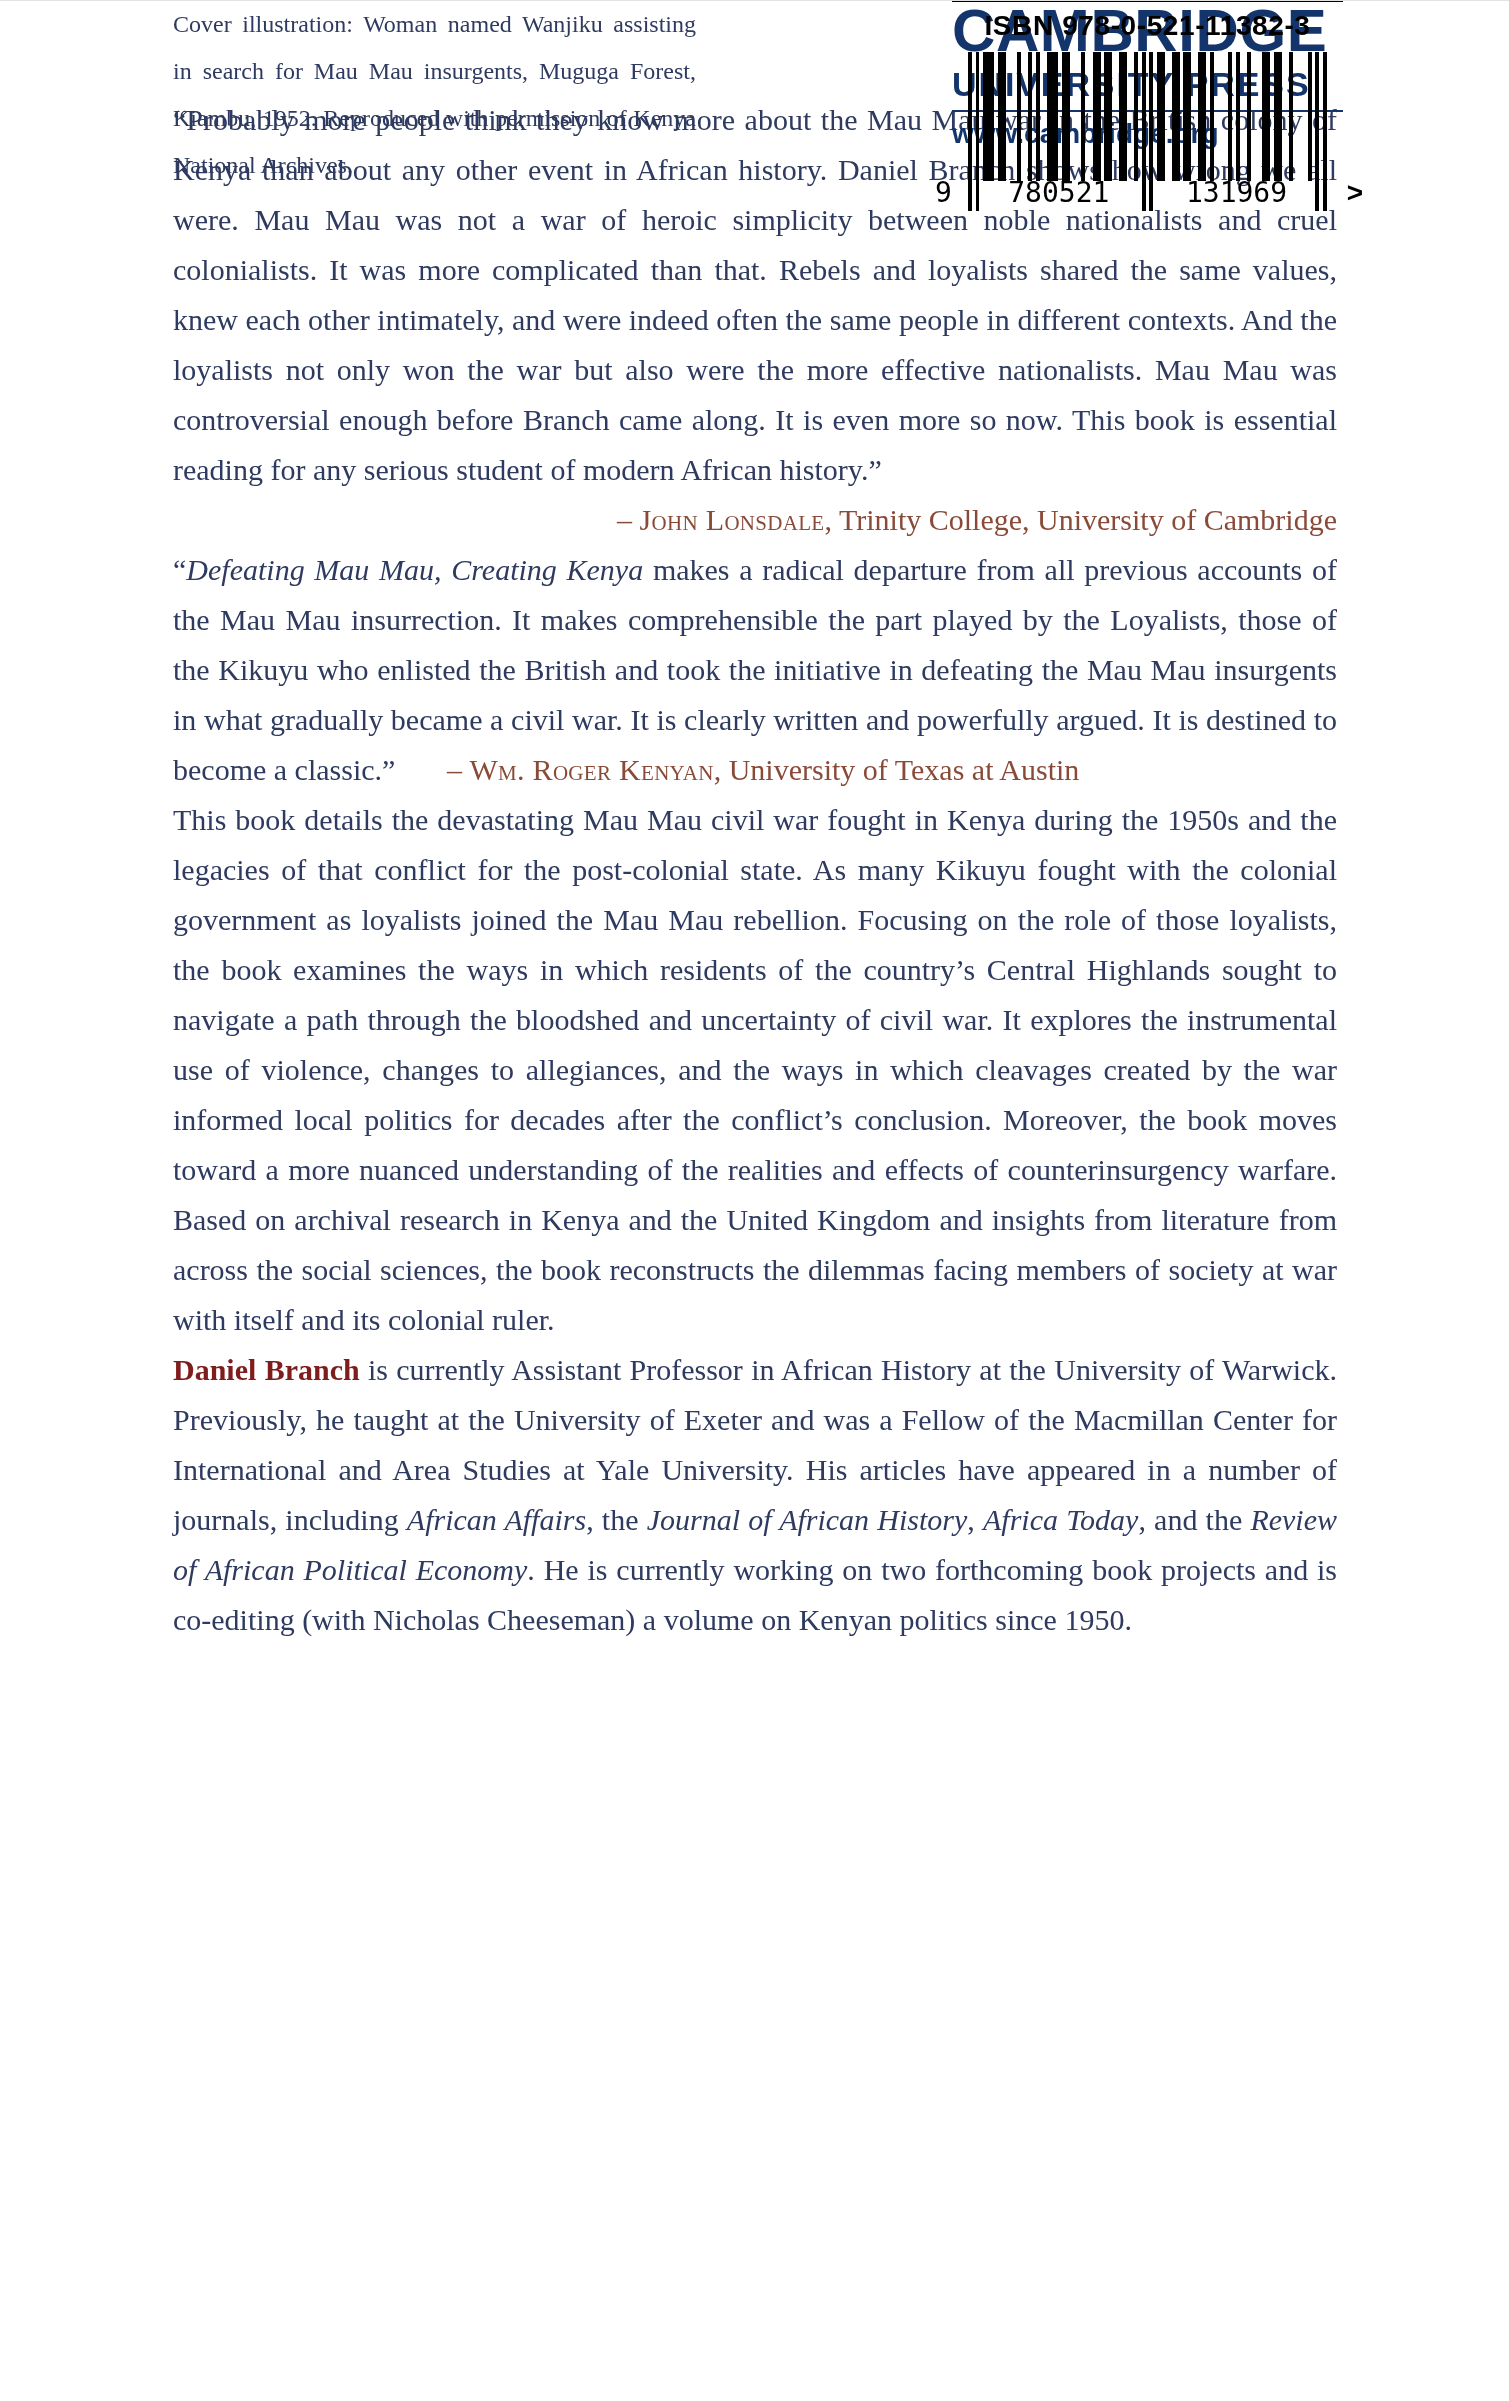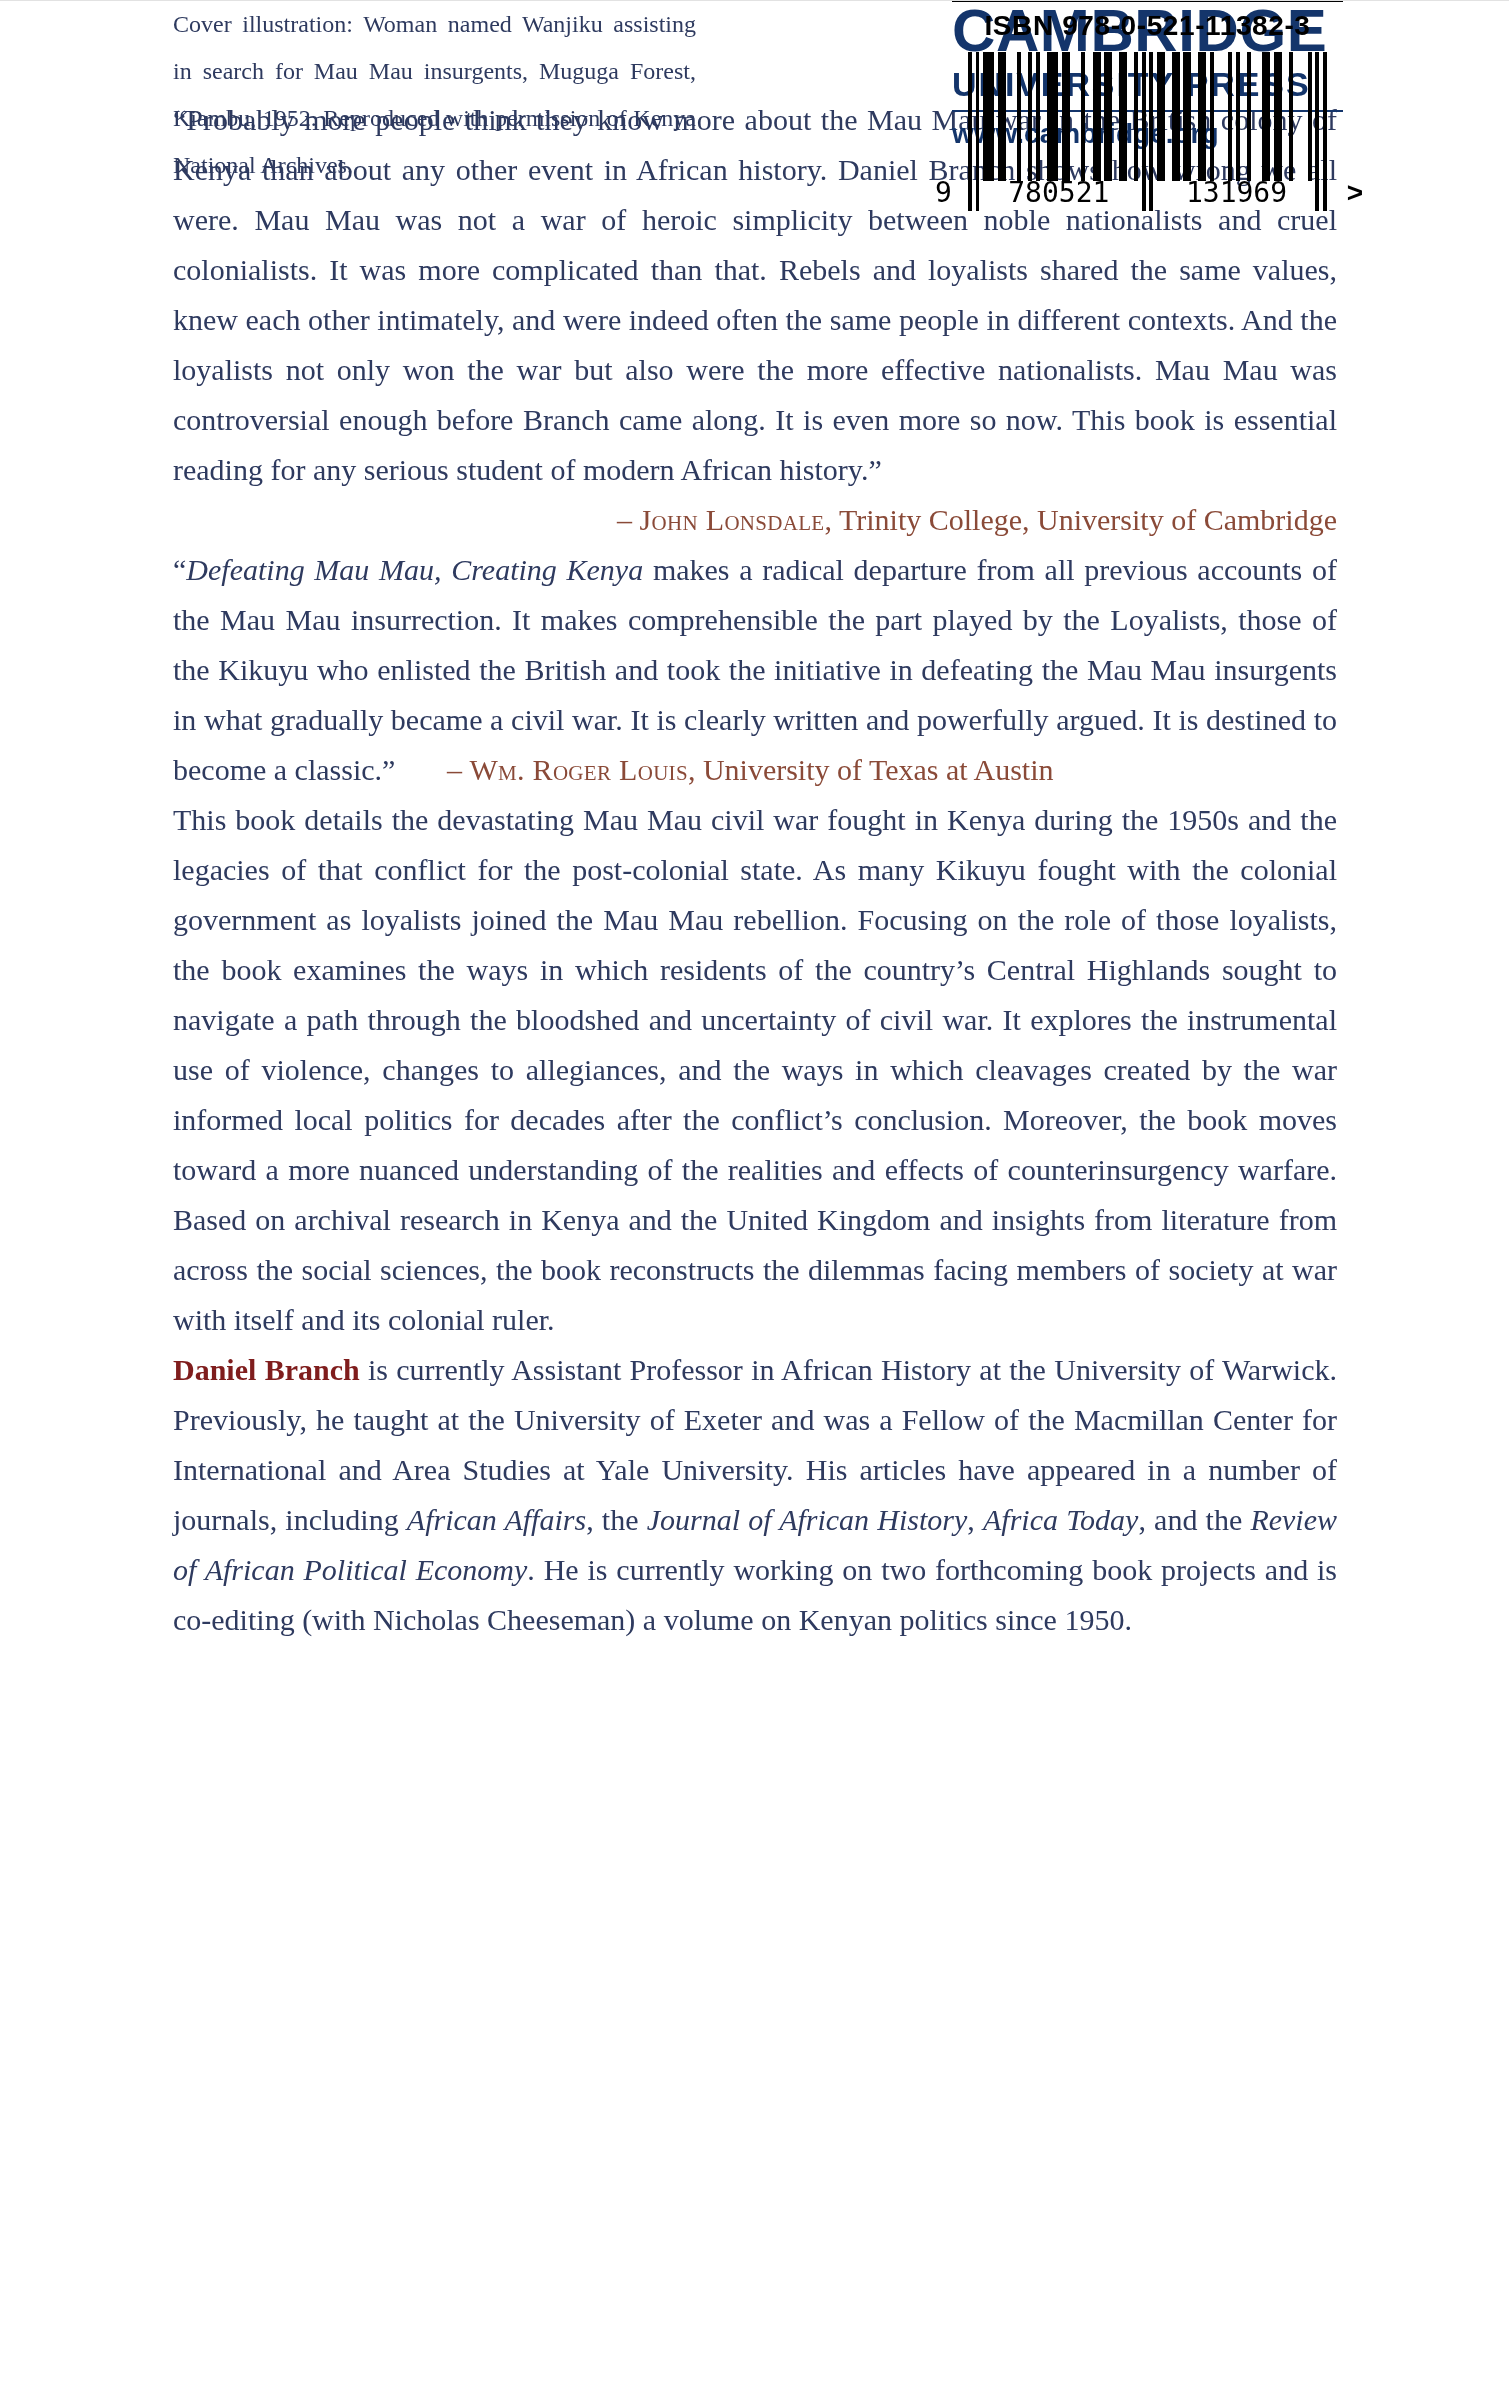--- a/index.html
+++ b/index.html
@@ -79,21 +79,21 @@
 
     <p class="quote">“Probably more people think they know more about the Mau Mau war in the British colony of Kenya than about any other event in African history. Daniel Branch shows how wrong we all were. Mau Mau was not a war of heroic simplicity between noble nationalists and cruel colonialists. It was more complicated than that. Rebels and loyalists shared the same values, knew each other intimately, and were indeed often the same people in different contexts. And the loyalists not only won the war but also were the more effective nationalists. Mau Mau was controversial enough before Branch came along. It is even more so now. This book is essential reading for any serious student of modern African history.”</p>
 
     <p class="attribution attribution-line">
       <span>– </span><span class="sc">John Lonsdale</span><span>, Trinity College, University of Cambridge</span>
     </p>
 
     <p class="quote quote2">
       <span>“</span><em>Defeating Mau Mau, Creating Kenya</em><span> makes a radical departure from all previous accounts of the Mau Mau insurrection. It makes comprehensible the part played by the Loyalists, those of the Kikuyu who enlisted the British and took the initiative in defeating the Mau Mau insurgents in what gradually became a civil war. It is clearly written and powerfully argued. It is destined to become a classic.”</span>
       <span class="attribution attr-inline">
-        <span>– </span><span class="sc">Wm. Roger Louis</span><span>, University of Texas at Austin</span>
+        <span>– </span><span class="sc">Wm. Roger Kenyan</span><span>, University of Texas at Austin</span>
       </span>
     </p>
 
     <p class="description">This book details the devastating Mau Mau civil war fought in Kenya during the 1950s and the legacies of that conflict for the post-colonial state. As many Kikuyu fought with the colonial government as loyalists joined the Mau Mau rebellion. Focusing on the role of those loyalists, the book examines the ways in which residents of the country’s Central Highlands sought to navigate a path through the bloodshed and uncertainty of civil war. It explores the instrumental use of violence, changes to allegiances, and the ways in which cleavages created by the war informed local politics for decades after the conflict’s conclusion. Moreover, the book moves toward a more nuanced understanding of the realities and effects of counterinsurgency warfare. Based on archival research in Kenya and the United Kingdom and insights from literature from across the social sciences, the book reconstructs the dilemmas facing members of society at war with itself and its colonial ruler.</p>
 
     <p class="bio">
       <strong>Daniel Branch</strong><span> is currently Assistant Professor in African History at the University of Warwick. Previously, he taught at the University of Exeter and was a Fellow of the Macmillan Center for International and Area Studies at Yale University. His articles have appeared in a number of journals, including </span><em>African Affairs</em><span>, the </span><em>Journal of African History</em><span>, </span><em>Africa Today</em><span>, and the </span><em>Review of African Political Economy</em><span>. He is currently working on two forthcoming book projects and is co-editing (with Nicholas Cheeseman) a volume on Kenyan politics since 1950.</span>
     </p>
 
   </div>

